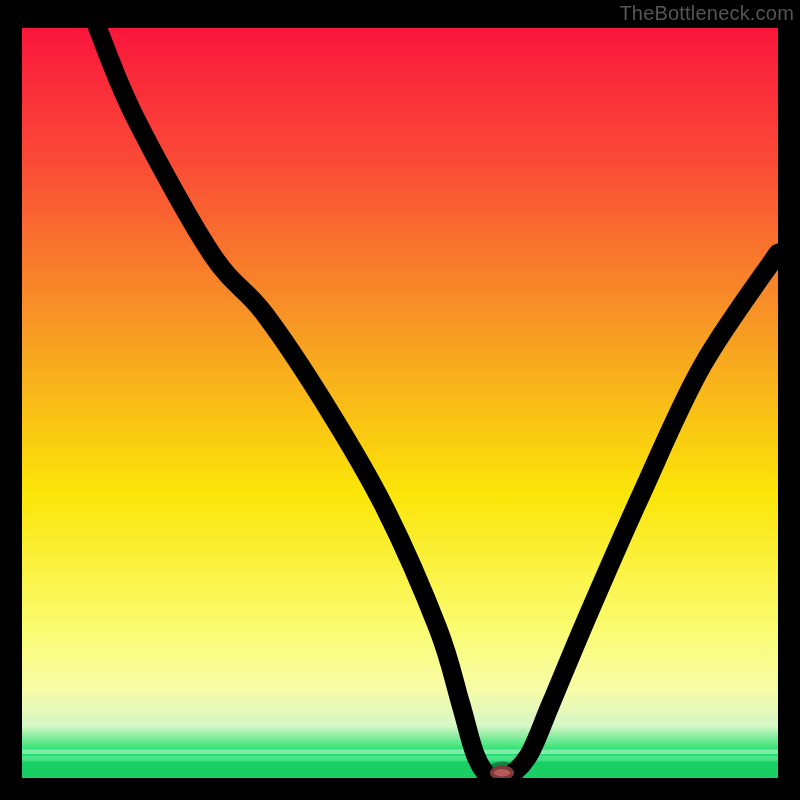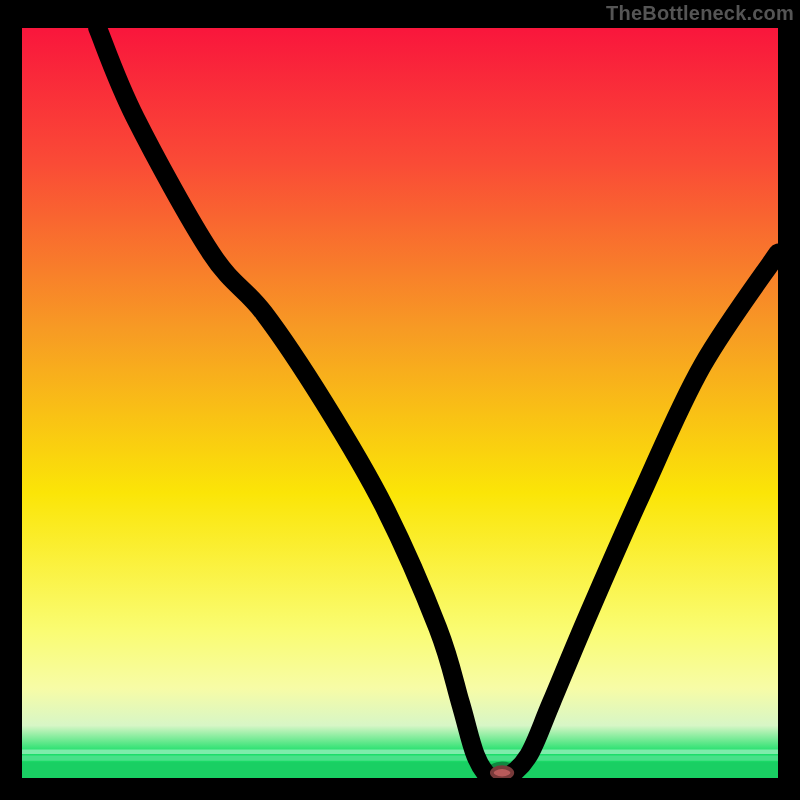--- a/index.html
+++ b/index.html
@@ -16,21 +16,21 @@
     width: 800px;
     height: 800px;
     background: #000;
   }
   .watermark {
     position: absolute;
     top: 2px;
     right: 6px;
     color: #555;
     font-size: 20px;
-    font-weight: 700;
+    font-weight: 400;
     letter-spacing: 0.2px;
     pointer-events: none;
   }
   .plot-area {
     position: absolute;
     left: 20px;
     right: 20px;
     top: 26px;
     bottom: 20px;
     border: 2px solid #000; 

